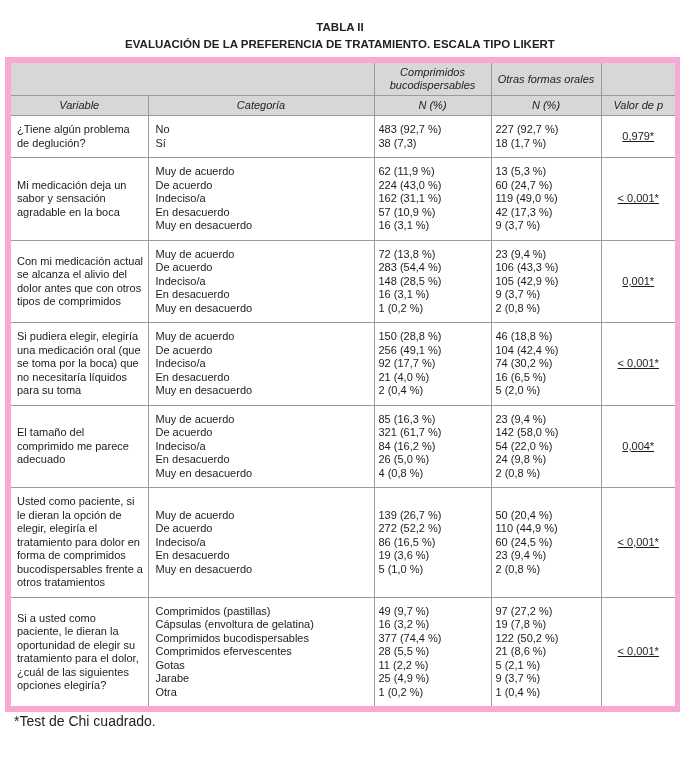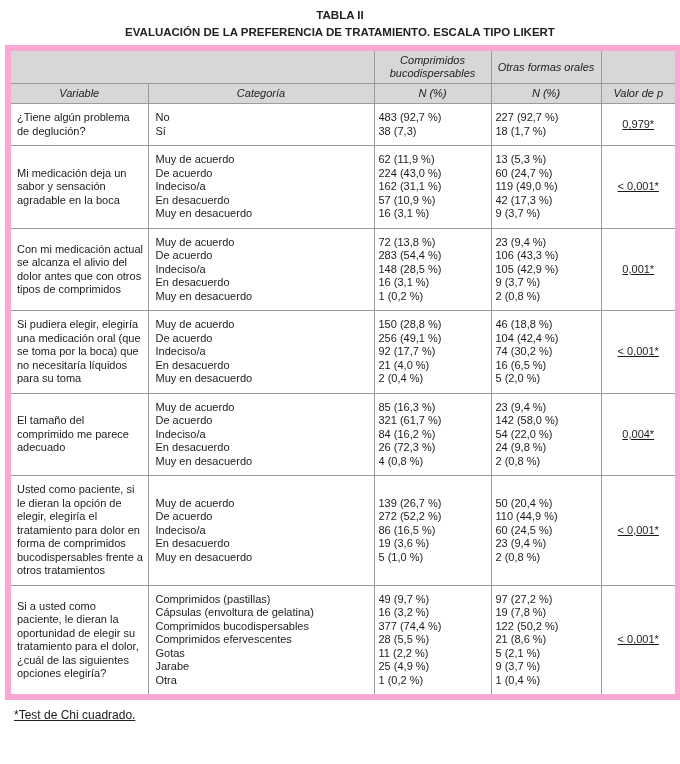--- a/index.html
+++ b/index.html
@@ -9,21 +9,21 @@
     font-family: "Liberation Sans", "DejaVu Sans", sans-serif;
     color: #1c1c1c;
   }
   .page { padding: 5px 5px 10px 5px; }
 
   .title-block {
     text-align: center;
     font-weight: bold;
     font-size: 11.5px;
     line-height: 1.45;
-    margin: 2px 0 5px 0;
+    margin: 14px 0 5px 0;
     color: #222;
   }
 
   table.likert {
     border-collapse: collapse;
     width: 670px;
     table-layout: fixed;
     border: 6px solid #f9a8d4;
   }
   table.likert th, table.likert td {
@@ -49,25 +49,24 @@
     vertical-align: middle;
     line-height: 13.5px;
   }
   .c-var { padding-left: 6px !important; padding-right: 4px !important; }
   .c-cat { padding-left: 7px !important; }
   .c-num { text-align: left; }
   .c-p   { text-align: center; text-decoration: underline; }
   .ln { white-space: nowrap; overflow: hidden; }
 
   .footnote {
-    font-size: 12px;
-    margin-top: 8px;
+    font-size: 14px;
+    margin-top: 1px;
     padding-left: 9px;
     color: #222;
-    text-decoration: underline;
   }
 </style>
 </head>
 <body>
 
 <div class="page">
 
   <div class="title-block">
     <div>TABLA II</div>
     <div>EVALUACIÓN DE LA PREFERENCIA DE TRATAMIENTO. ESCALA TIPO LIKERT</div>
@@ -199,21 +198,21 @@
           <div class="ln">Muy de acuerdo</div>
           <div class="ln">De acuerdo</div>
           <div class="ln">Indeciso/a</div>
           <div class="ln">En desacuerdo</div>
           <div class="ln">Muy en desacuerdo</div>
         </td>
         <td class="c-num">
           <div class="ln">85 (16,3 %)</div>
           <div class="ln">321 (61,7 %)</div>
           <div class="ln">84 (16,2 %)</div>
-          <div class="ln">26 (72,3 %)</div>
+          <div class="ln">26 (5,0 %)</div>
           <div class="ln">4 (0,8 %)</div>
         </td>
         <td class="c-num">
           <div class="ln">23 (9,4 %)</div>
           <div class="ln">142 (58,0 %)</div>
           <div class="ln">54 (22,0 %)</div>
           <div class="ln">24 (9,8 %)</div>
           <div class="ln">2 (0,8 %)</div>
         </td>
         <td class="c-p">0,004*</td>

